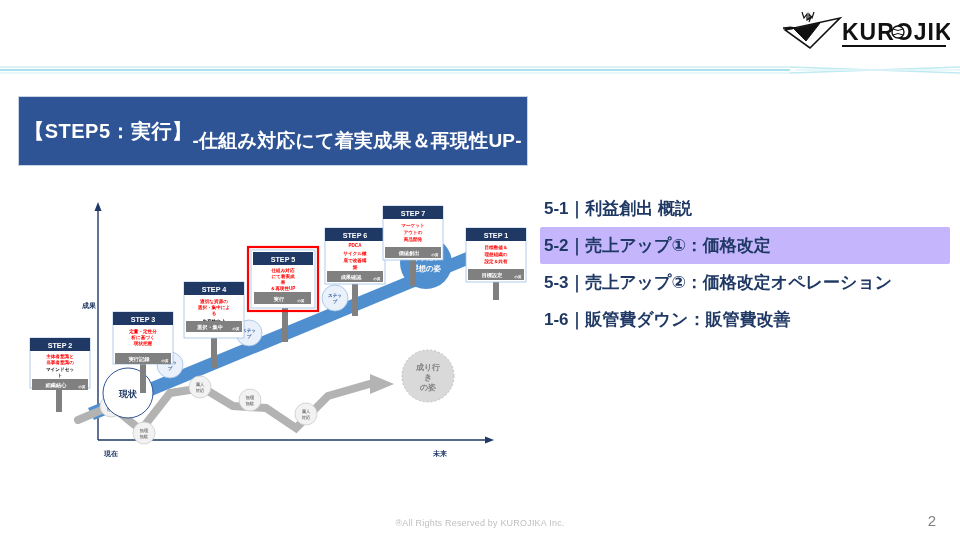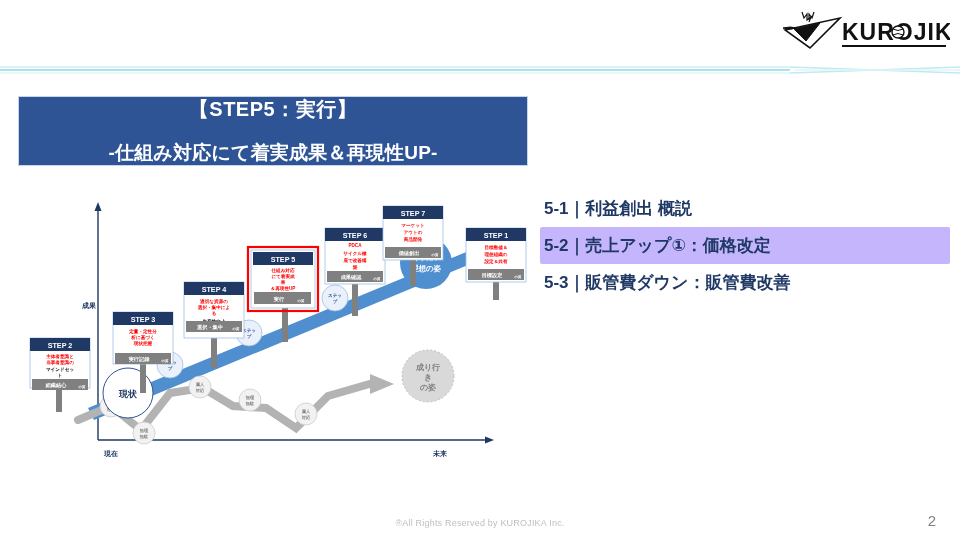--- a/index.html
+++ b/index.html
@@ -13,21 +13,21 @@
 
   
   .logo{position:absolute;left:780px;top:8px;width:170px;height:46px;}
   .logo svg{display:block;}
   .divider{position:absolute;left:0;top:62px;width:960px;height:14px;}
 
   
   .banner{
     position:absolute;left:18px;top:96px;width:508px;height:68px;
     background:#2e5496;border:1px solid #c9d4e6;
-    display:flex;flex-direction:column;align-items:center;justify-content:center;
+    display:flex;align-items:center;justify-content:center;
     color:#fff;
   }
   .banner .l1{font-size:20px;font-weight:bold;letter-spacing:.5px;line-height:1.15;}
   .banner .l2{font-size:19px;font-weight:bold;letter-spacing:.2px;line-height:1.25;margin-top:20px;}
 
   
   .menu{position:absolute;left:540px;top:190px;width:410px;text-align:center;}
   .menu-item{
     height:37px;display:flex;align-items:center;
     font-size:17px;font-weight:bold;color:#1f3864;
@@ -98,21 +98,24 @@
   </div>
 
   <div class="menu">
     <div class="menu-item">
       <span>5-1｜利益創出 概説</span>
     </div>
     <div class="menu-item active">
       <span>5-2｜売上アップ①：価格改定</span>
     </div>
     <div class="menu-item">
-      <span>5-3｜販管費ダウン：販管費改善</span>
+      <span>5-3｜売上アップ②：価格改定オペレーション</span>
+    </div>
+    <div class="menu-item">
+      <span>1-6｜販管費ダウン：販管費改善</span>
     </div>
   </div>
 
   <div class="diagram">
   <svg width="512" height="300" viewBox="0 0 512 300">
 
     <g>
       <line x1="80" y1="30" x2="80" y2="262" stroke="#1f3864" stroke-width="1.4"></line>
       <polygon points="80,24 76.5,33 83.5,33" fill="#1f3864"></polygon>
       <line x1="80" y1="262" x2="470" y2="262" stroke="#1f3864" stroke-width="1.4"></line>

